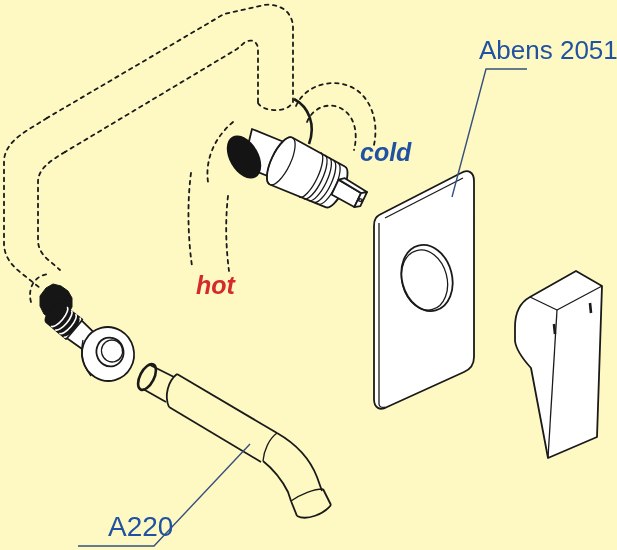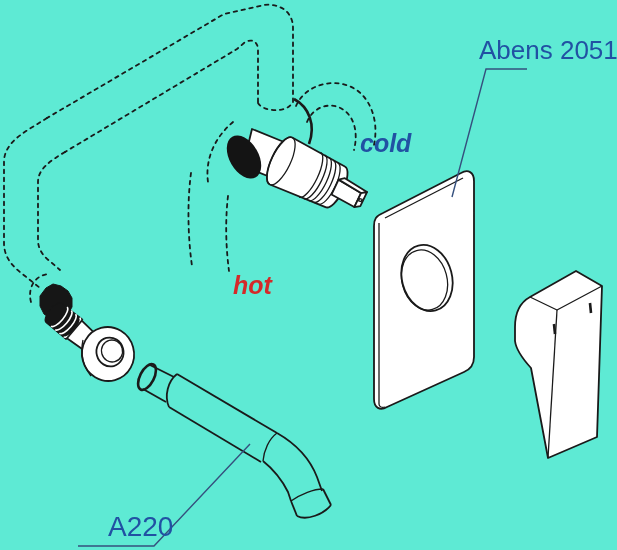--- a/index.html
+++ b/index.html
@@ -1,23 +1,23 @@
 <!DOCTYPE html>
 <html><head>
 <meta charset="utf-8">
 <style>
   html,body{margin:0;padding:0;background:#fff;}
   .canvas{
-    position:relative;width:617px;height:550px;background:#5eead4;overflow:hidden;
+    position:relative;width:617px;height:550px;background:#fef9c3;overflow:hidden;
     font-family:"Liberation Sans",sans-serif;
   }
   .canvas svg{position:absolute;left:0;top:0;}
   .label{position:absolute;white-space:nowrap;line-height:1;}
   .label-blue{color:#2151a3;}
-  .label-red{color:#d42a2a;margin-left:37px;}
+  .label-red{color:#d42a2a;}
   .lbl-model{font-size:26px;font-weight:400;}
   .lbl-model-sm{font-size:28px;font-weight:400;margin-left:28px;}
   .lbl-temp{font-size:25px;font-weight:bold;font-style:italic;}
   
   .ln{stroke:#1a1a1a;fill:none;stroke-width:1.8;stroke-linejoin:round;}
   .ln-thin{stroke:#1a1a1a;fill:none;stroke-width:1.3;stroke-linejoin:round;}
   .ln-bold{stroke:#1a1a1a;fill:none;stroke-width:2.6;}
   .fill-w{fill:#ffffff;}
   .fill-k{fill:#161616;stroke:#161616;stroke-linejoin:round;}
   .dash{stroke:#1a1a1a;fill:none;stroke-width:1.8;stroke-dasharray:3.5 4.5;stroke-linecap:round;}
@@ -120,19 +120,19 @@
     </g>
 
     <g>
       <path class="leader" d="M527,69 L486,69 L452,197"></path>
       <path class="leader" d="M78,546 L154,546 L250,444"></path>
     </g>
   </svg>
 
   <div class="label label-blue lbl-model" style="left:479px;top:37px;">Abens 2051</div>
 
-  <div class="label label-blue lbl-temp" style="left:360px;top:131px;">cold</div>
+  <div class="label label-blue lbl-temp" style="left:360px;top:140px;">cold</div>
 
   <div class="label label-red lbl-temp" style="left:196px;top:273px;">hot</div>
 
   <div class="label label-blue lbl-model-sm" style="left:80px;top:513px;">A220</div>
 
 </div>
 
 </body></html>

